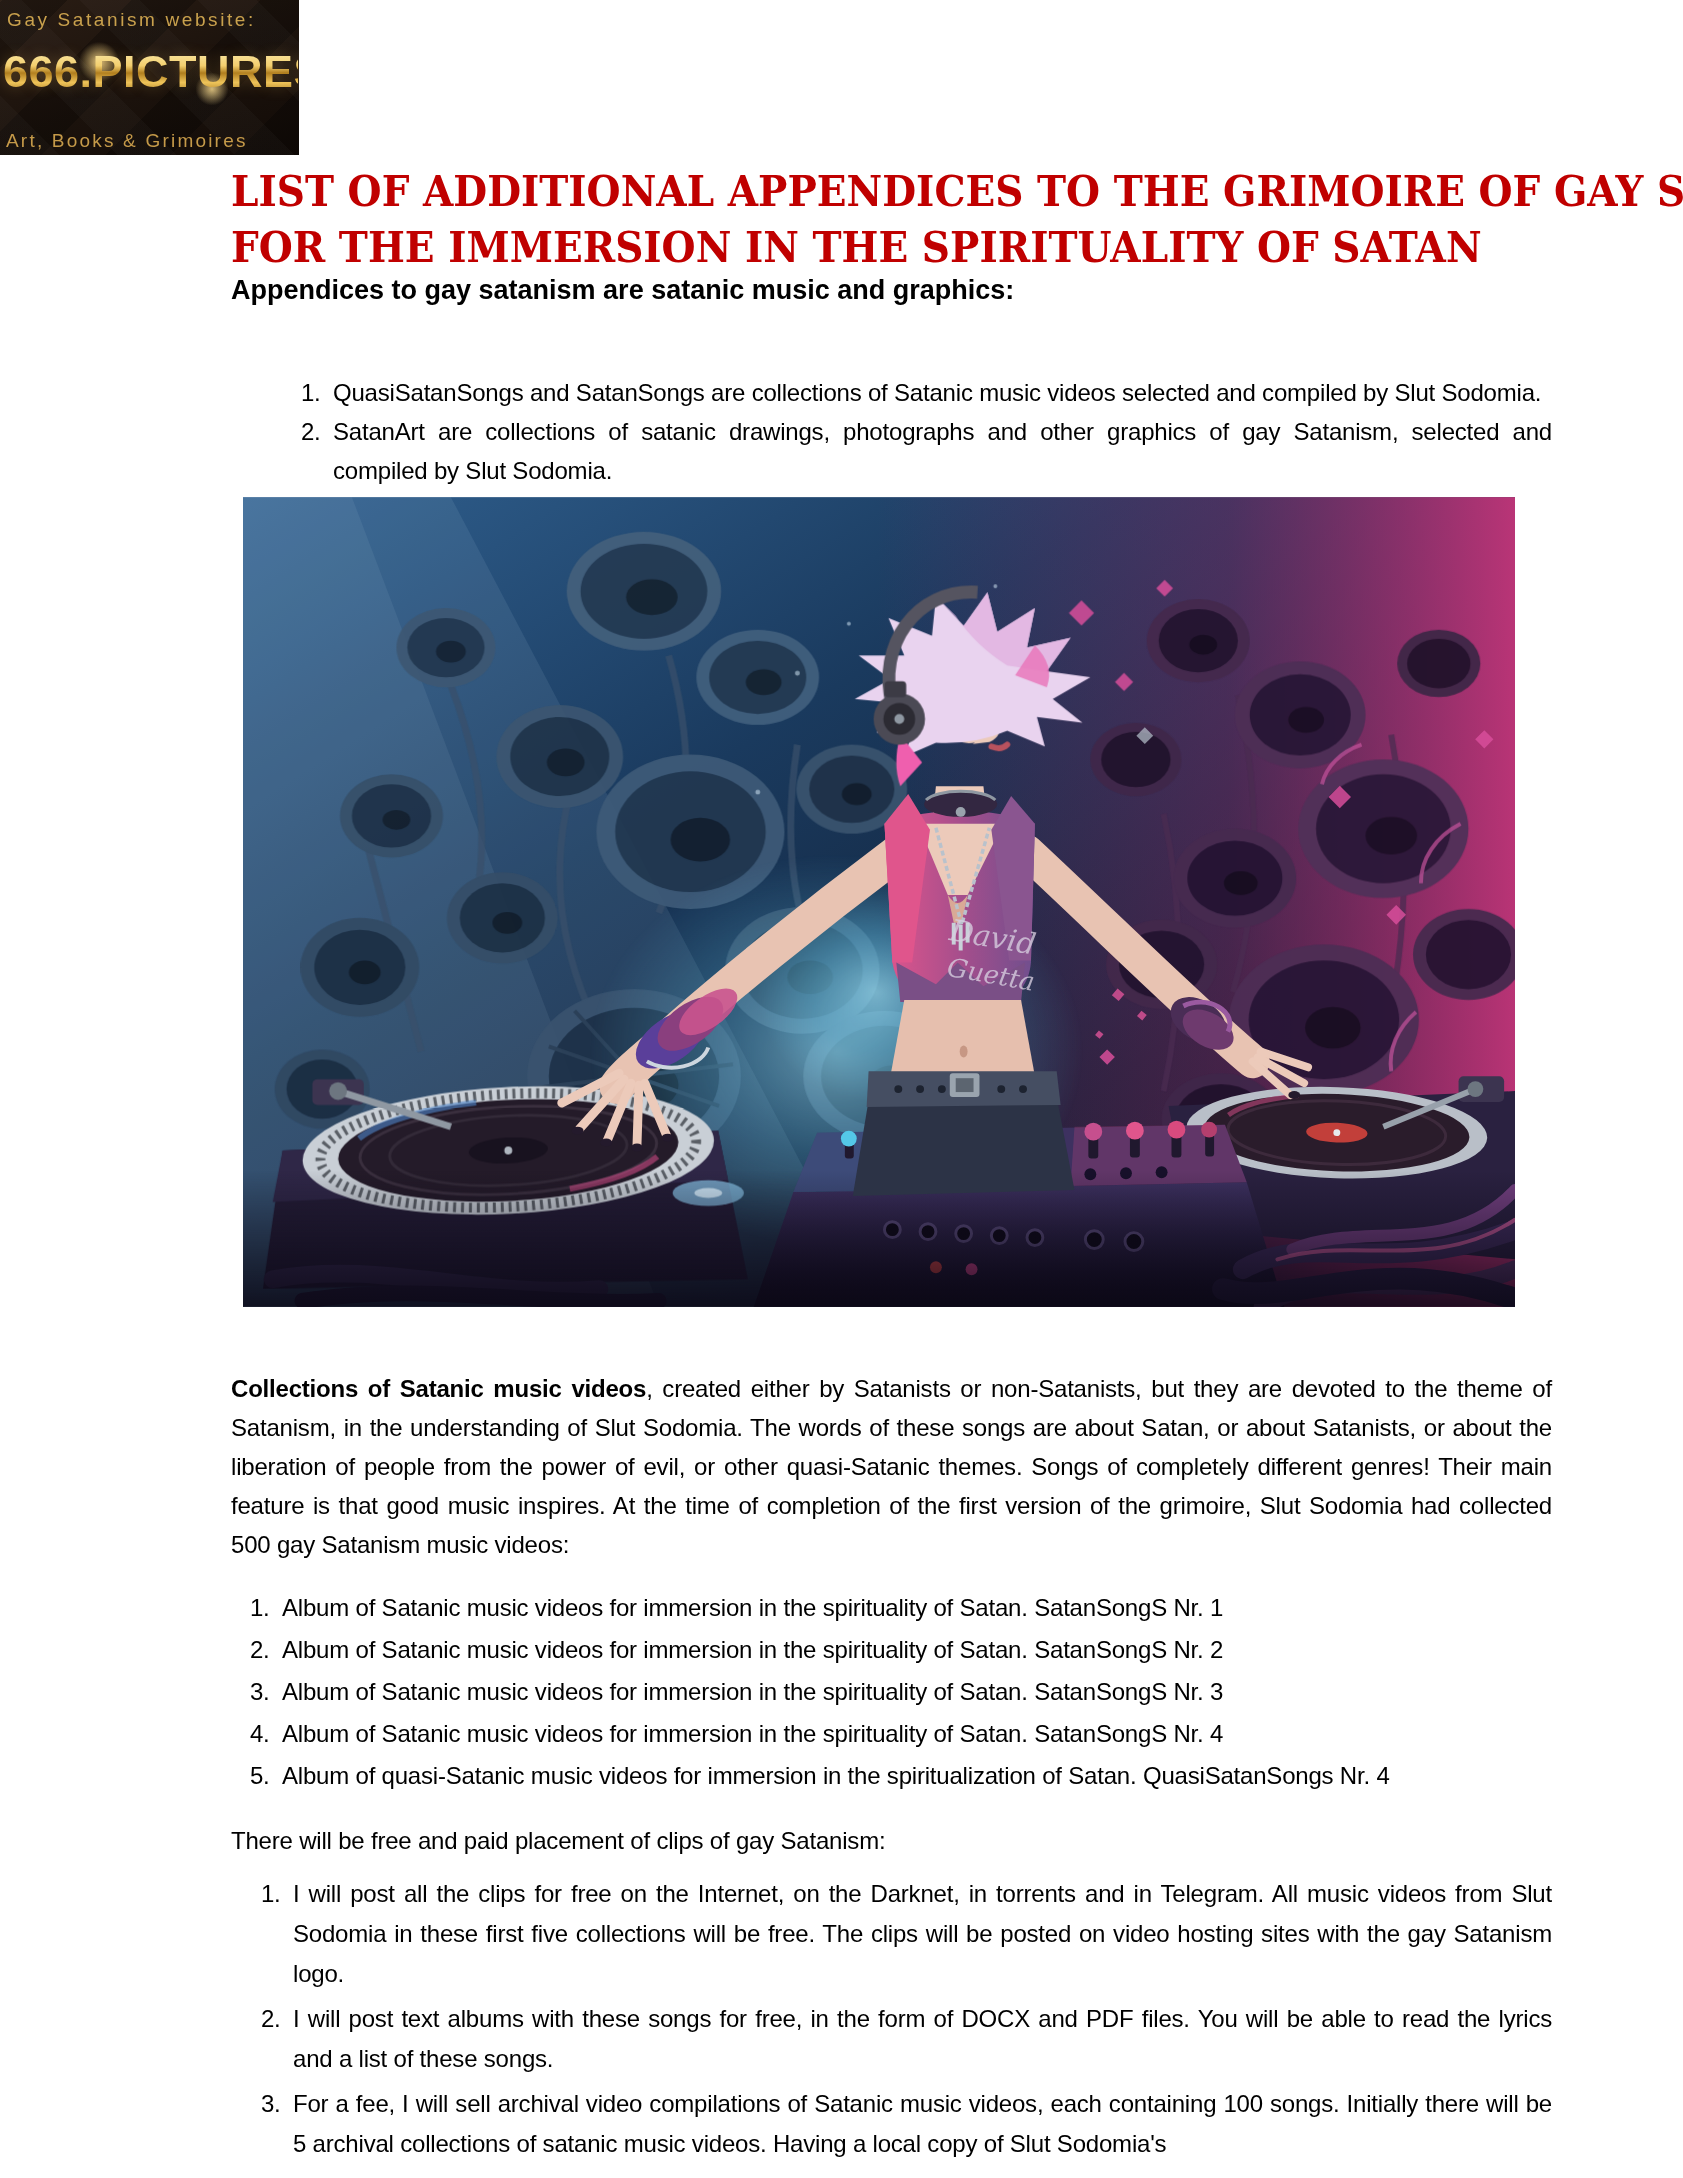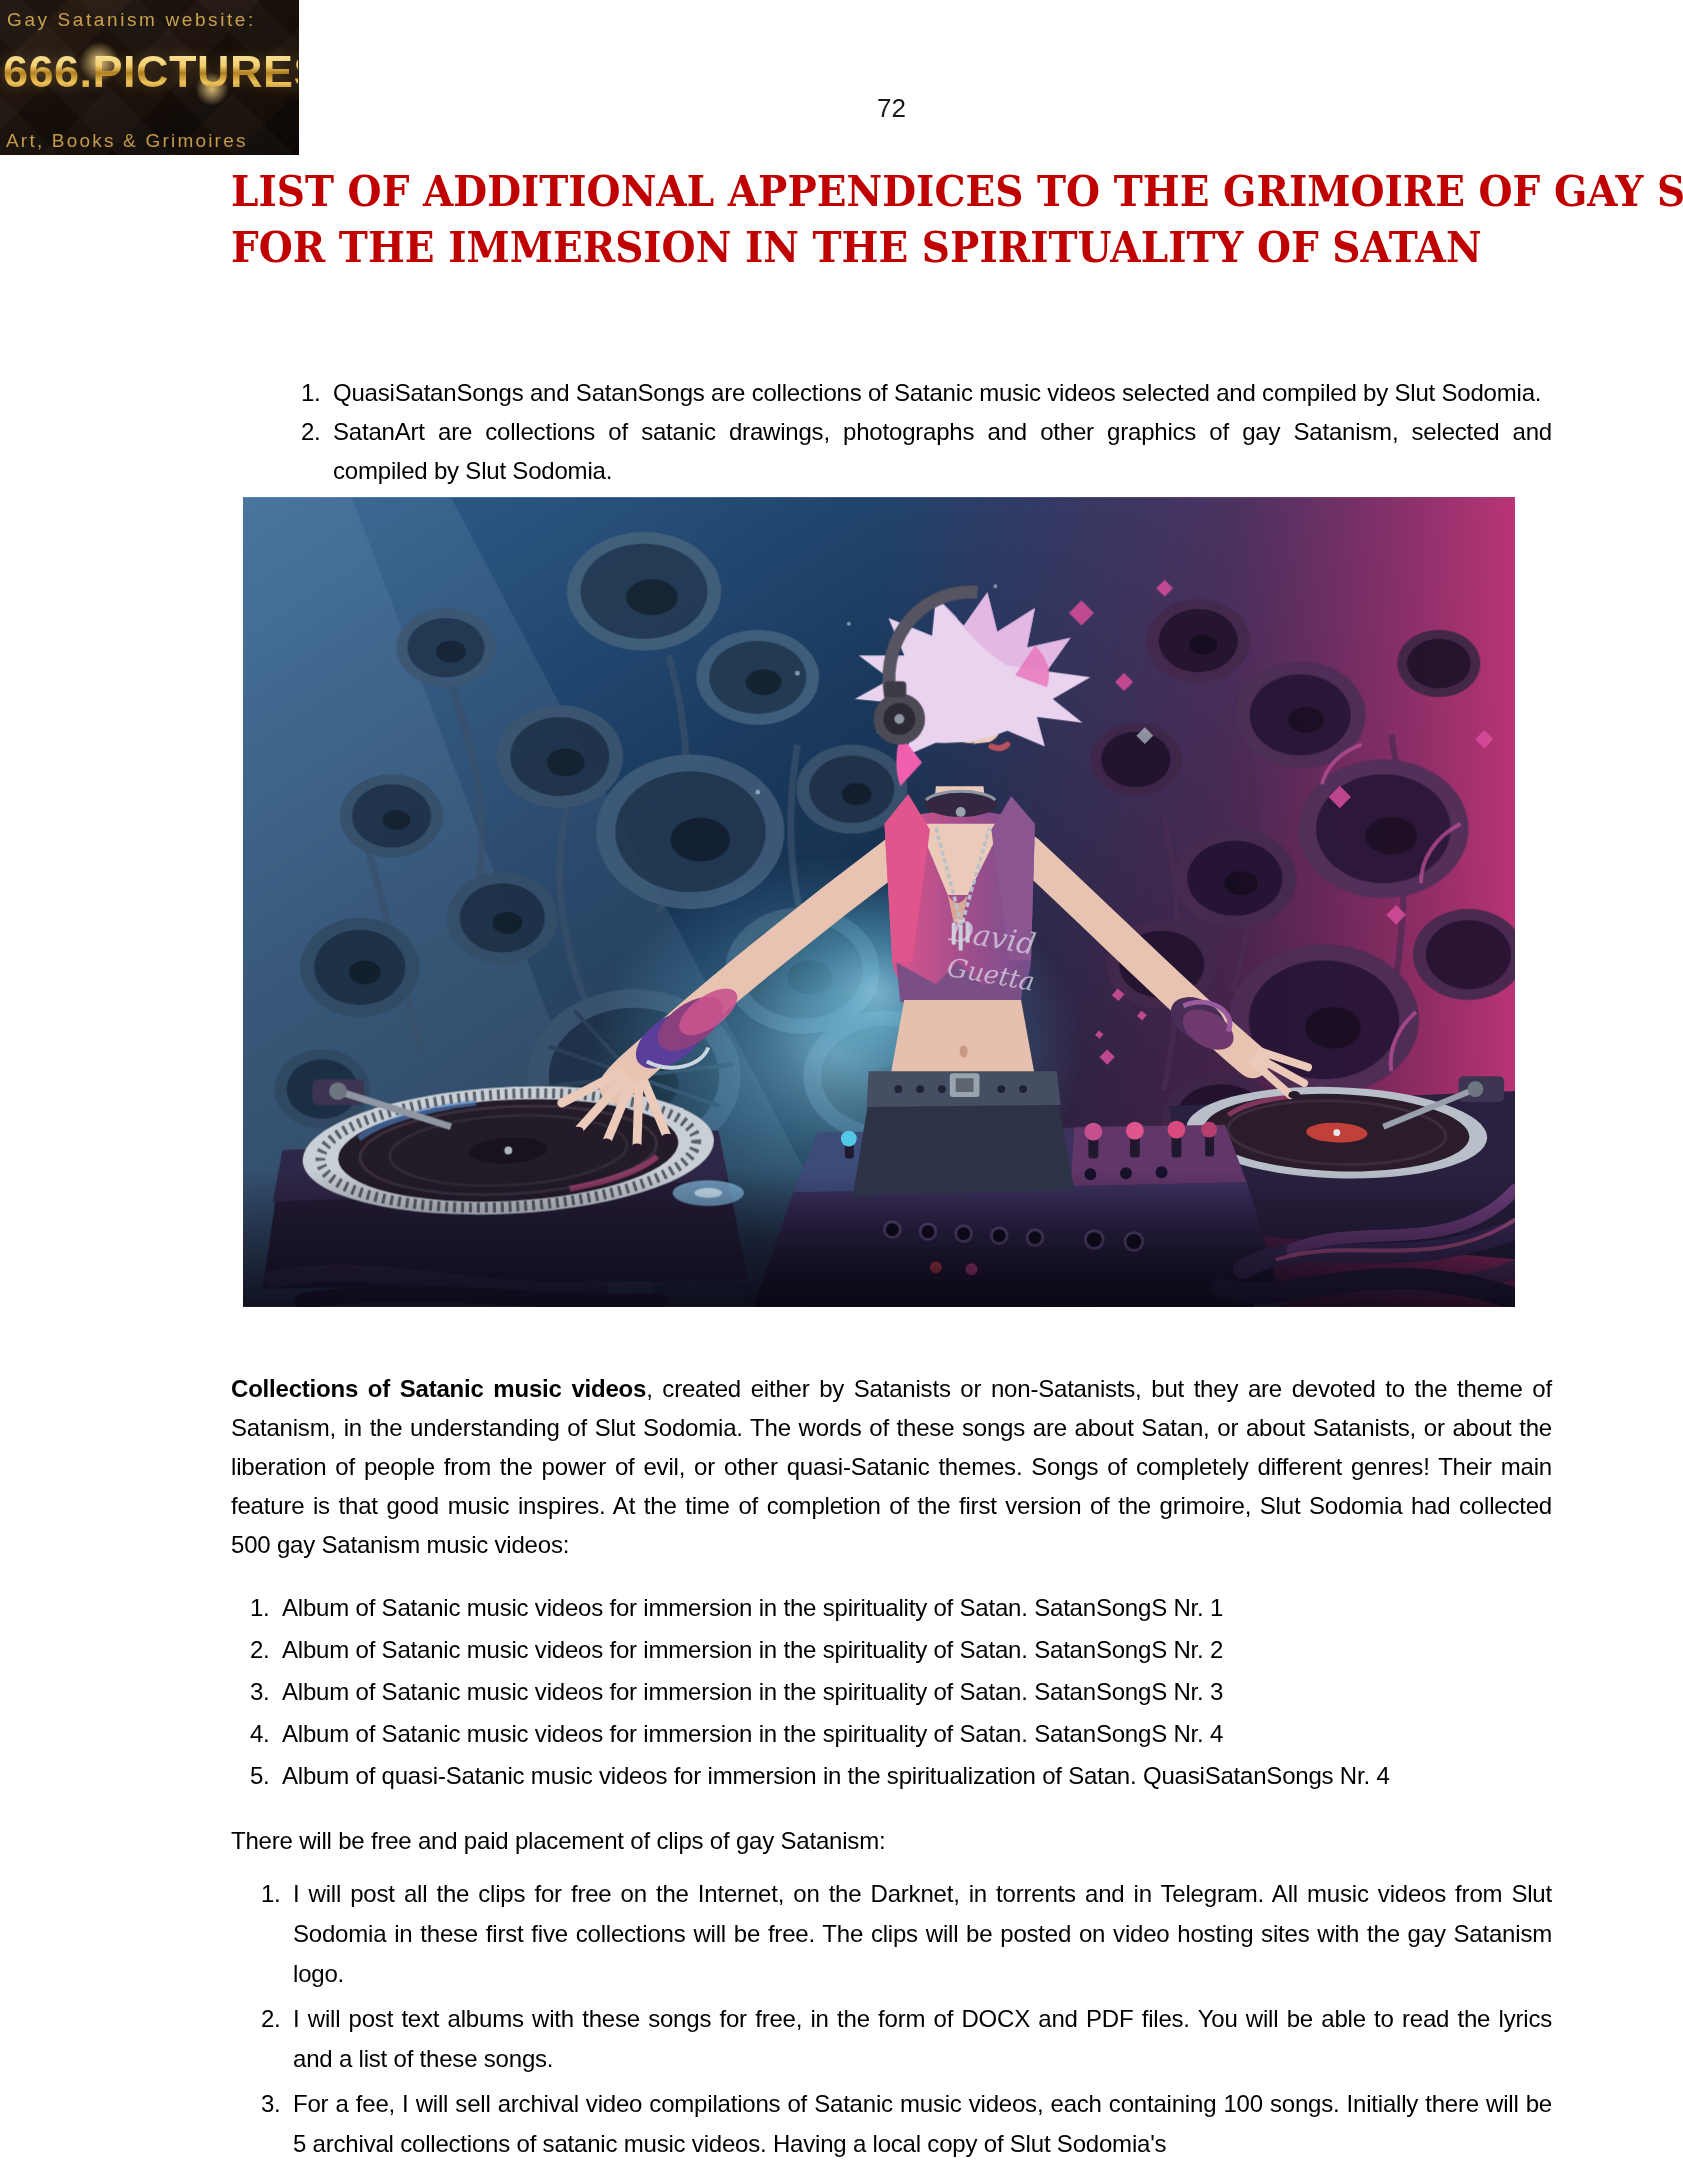--- a/index.html
+++ b/index.html
@@ -80,27 +80,27 @@
 <div class="page">
 
   <div class="logo">
     <div class="logo-flare f1"></div>
     <div class="logo-flare f2"></div>
     <div class="logo-site">Gay Satanism website:</div>
     <div class="logo-name">666.PICTURES</div>
     <div class="logo-tagline">Art, Books &amp; Grimoires</div>
   </div>
 
-  <div class="abs col pagenum">72</div>
 
   <div class="abs col heading">
     <div class="heading-line">LIST OF ADDITIONAL APPENDICES TO THE GRIMOIRE OF GAY SATANISM</div>
     <div class="heading-line">FOR THE IMMERSION IN THE SPIRITUALITY OF SATAN</div>
   </div>
 
+  <div class="abs col subheading">Appendices to gay satanism are satanic music and graphics:</div>
 
   <div class="abs col body-text list1">
     <ol>
       <li>QuasiSatanSongs and SatanSongs are collections of Satanic music videos selected and compiled by Slut Sodomia.</li>
       <li>SatanArt are collections of satanic drawings, photographs and other graphics of gay Satanism, selected and compiled by Slut Sodomia.</li>
     </ol>
   </div>
 
   <div class="figure">
     <svg width="1272" height="810" viewBox="0 0 1285 818" xmlns="http://www.w3.org/2000/svg">

